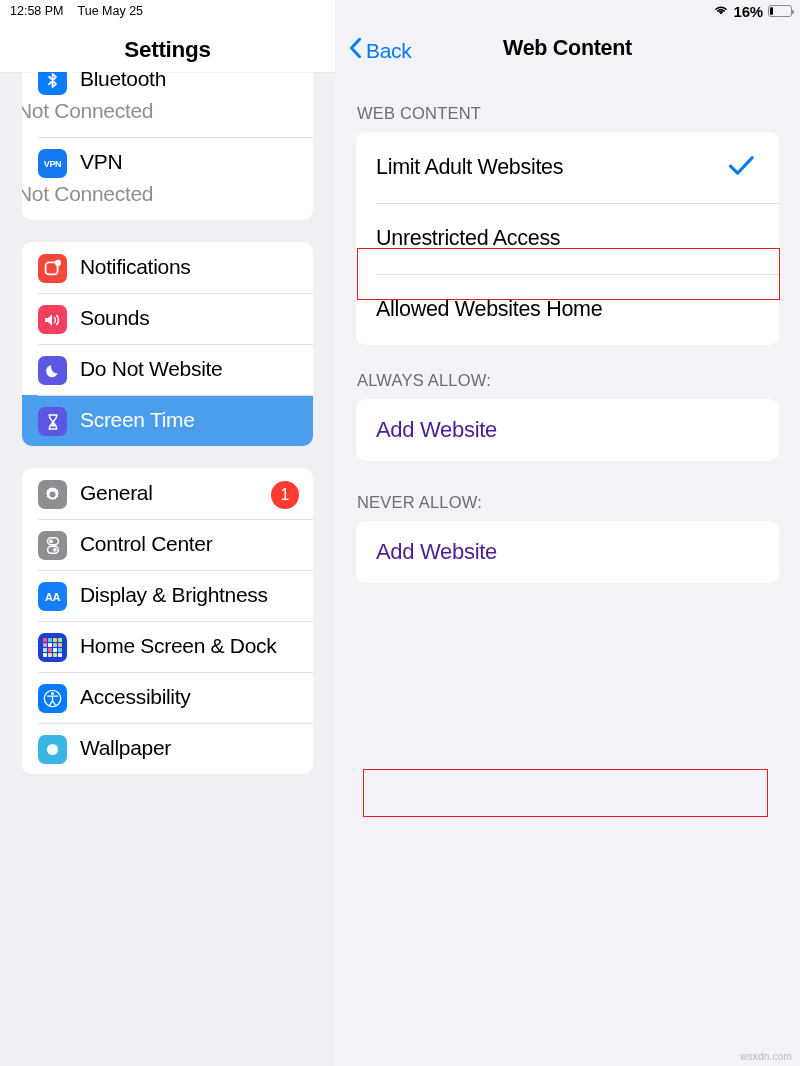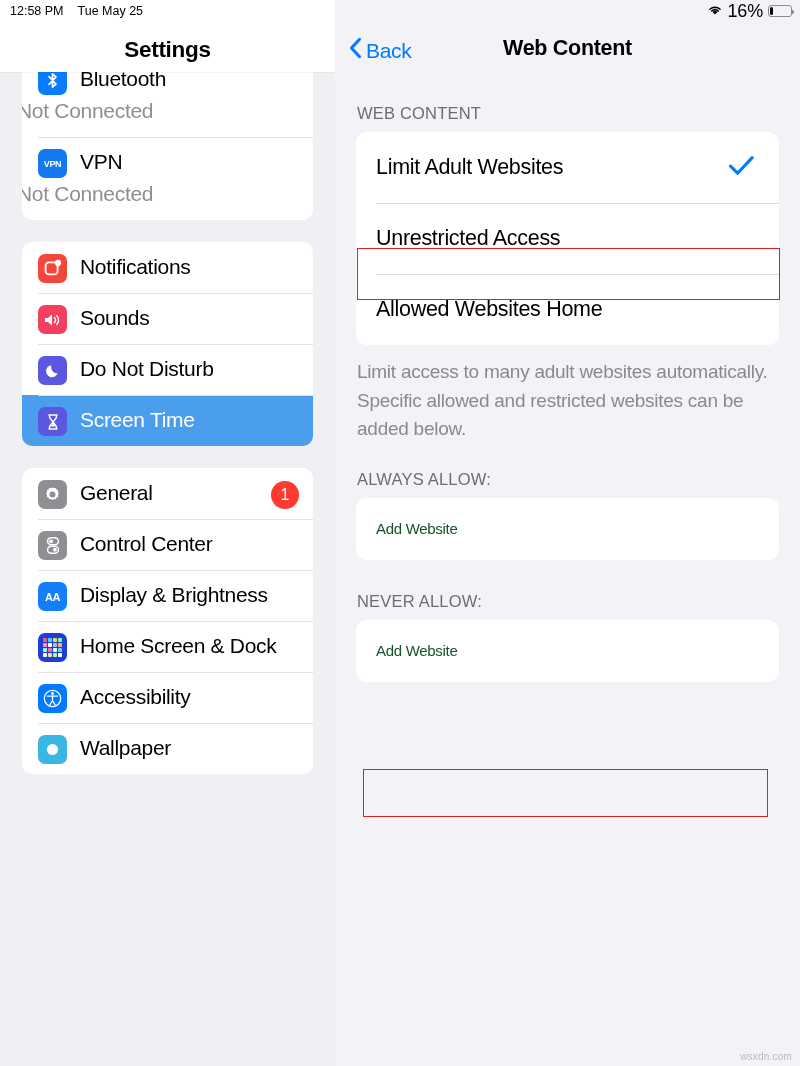--- a/index.html
+++ b/index.html
@@ -28,21 +28,21 @@
     display: flex; align-items: center; gap: 14px;
     padding-left: 10px;
     height: 22px;
   }
   .status-right {
     position: absolute; right: 8px; top: 0;
     height: 22px;
     display: flex; align-items: center; gap: 5px;
   }
   .wifi-icon { display: block; }
-  .battery-pct { font-size: 18px; letter-spacing: -0.2px; }
+  .battery-pct { font-size: 15px; letter-spacing: -0.2px; font-weight: bold; }
   .battery-shell {
     width: 24px; height: 11.5px;
     border: 1.2px solid #8b8b90;
     border-radius: 3px;
     position: relative;
     display: flex; align-items: center;
     padding: 1px;
   }
   .battery-shell::after {
     content: "";
@@ -243,22 +243,22 @@
     font-size: 27px;
     font-weight: bold;
     line-height: 1;
     margin-right: 4px;
   }
   .link-row {
     height: 62px;
     display: flex;
     align-items: center;
     padding: 0 20px;
-    font-size: 15px;
-    color: #14532d;
+    font-size: 22px;
+    color: #4c1d95;
     letter-spacing: -0.3px;
     border-radius: 10px;
     position: relative;
   }
   .footnote {
     font-size: 19px;
     color: #8a8a8e;
     line-height: 28.5px;
     letter-spacing: -0.25px;
     padding: 13px 24px 0 22px;
@@ -367,21 +367,21 @@
         </div>
       </div>
 
       <div class="sb-row">
         <span class="sb-icon ic-dnd">
           <svg width="18" height="18" viewBox="0 0 18 18">
             <path d="M13.6 11.6 A6 6 0 1 1 7.4 3.2 a6.6 6.6 0 0 0 6.2 8.4 Z" fill="#fff"></path>
           </svg>
         </span>
         <div class="sb-text-wrap">
-          <div class="sb-label">Do Not Disturb</div>
+          <div class="sb-label">Do Not Website</div>
         </div>
       </div>
 
       <div class="sb-row selected">
         <span class="sb-icon ic-screen">
           <svg width="14" height="18" viewBox="0 0 14 18">
             <path d="M3 2 h8 M3 16 h8 M3.6 2 v2.6 L7 9 l-3.4 4.4 V16 M10.4 2 v2.6 L7 9 l3.4 4.4 V16" stroke="#fff" stroke-width="1.5" fill="none" stroke-linecap="round"></path>
             <path d="M4.4 13.6 L7 10.4 L9.6 13.6 Z" fill="#fff"></path>
           </svg>
         </span>
@@ -511,21 +511,20 @@
       </span>
     </div>
     <div class="card-row first-r">
       <span>Unrestricted Access</span>
     </div>
     <div class="card-row last-r">
       <span>Allowed Websites Home</span>
     </div>
   </div>
 
-  <div class="footnote">Limit access to many adult websites automatically. Specific allowed and restricted websites can be added below.</div>
 
   <div class="gap-26"></div>
 
   <div class="sec-header">ALWAYS ALLOW:</div>
   <div class="card">
     <div class="link-row">
       <span>Add Website</span>
     </div>
   </div>
 

